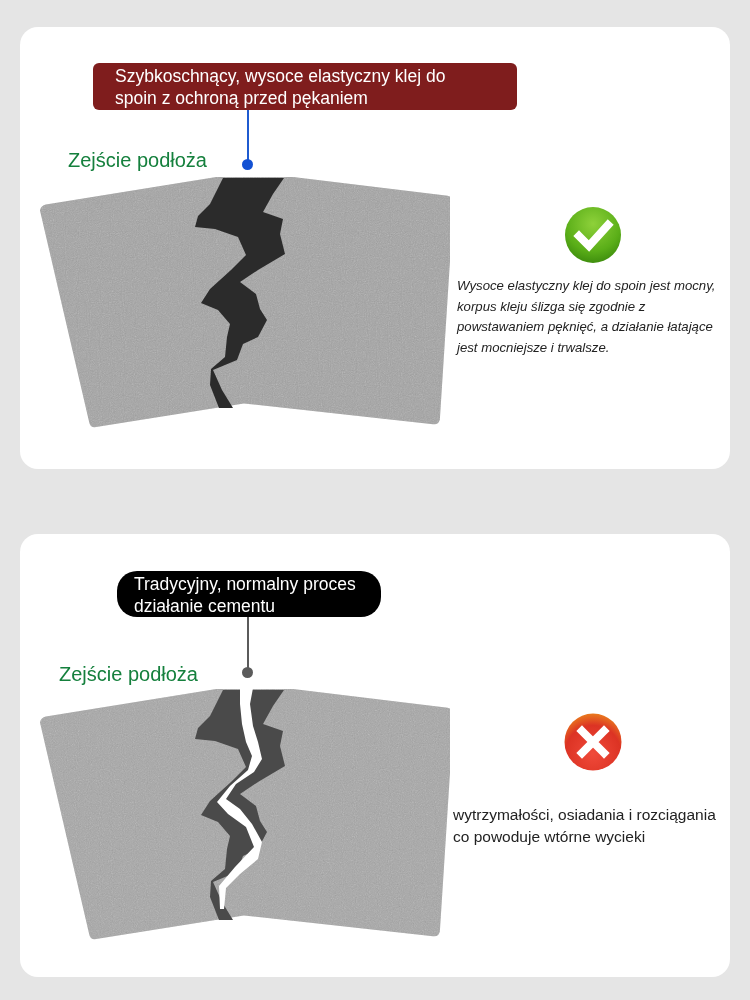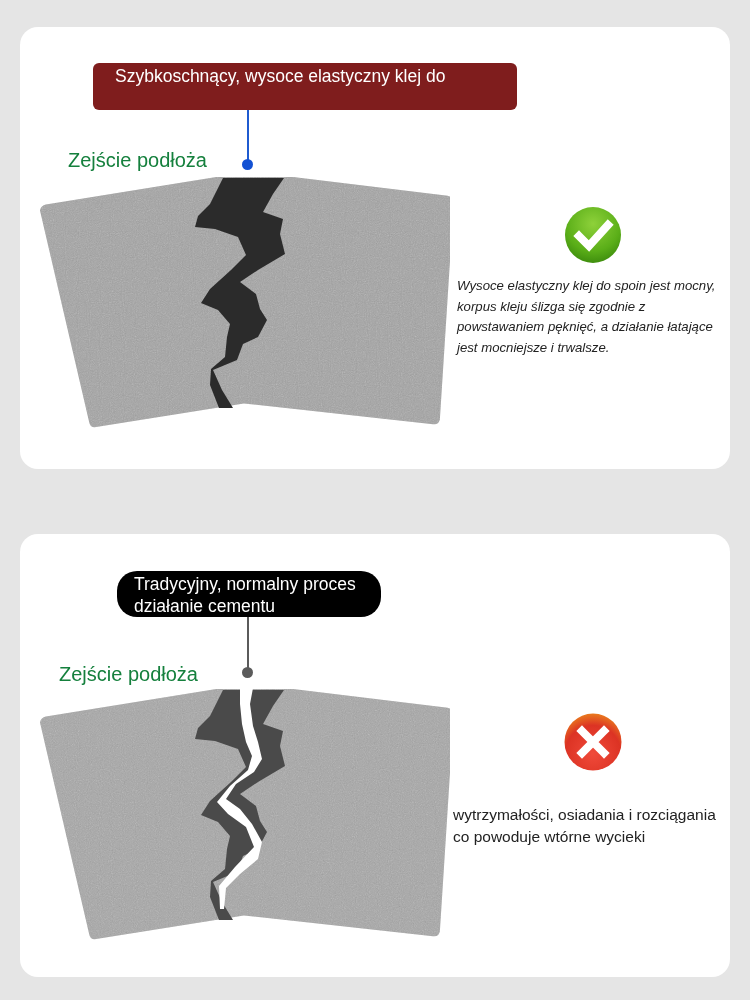--- a/index.html
+++ b/index.html
@@ -90,20 +90,21 @@
     font-size: 15.5px; line-height: 21.5px;
   }
   .desc span { display: block; }
 </style>
 </head>
 <body>
 
 <div class="card card-1">
   <div class="label-box label-blue">
     <span>Szybkoschnący, wysoce elastyczny klej do</span>
+    <span>spoin z ochroną przed pękaniem</span>
   </div>
   <div class="connector connector-blue"></div>
   <div class="dot dot-blue"></div>
   <div class="substrate-label sub-1">Zejście podłoża</div>
 
   <svg class="slab" viewBox="0 0 410 265">
     <defs>
       <filter id="grain1" x="0" y="0" width="100%" height="100%">
         <feTurbulence type="fractalNoise" baseFrequency="0.9" numOctaves="2" seed="3" result="n"></feTurbulence>
         <feColorMatrix type="saturate" values="0" in="n" result="g"></feColorMatrix>

